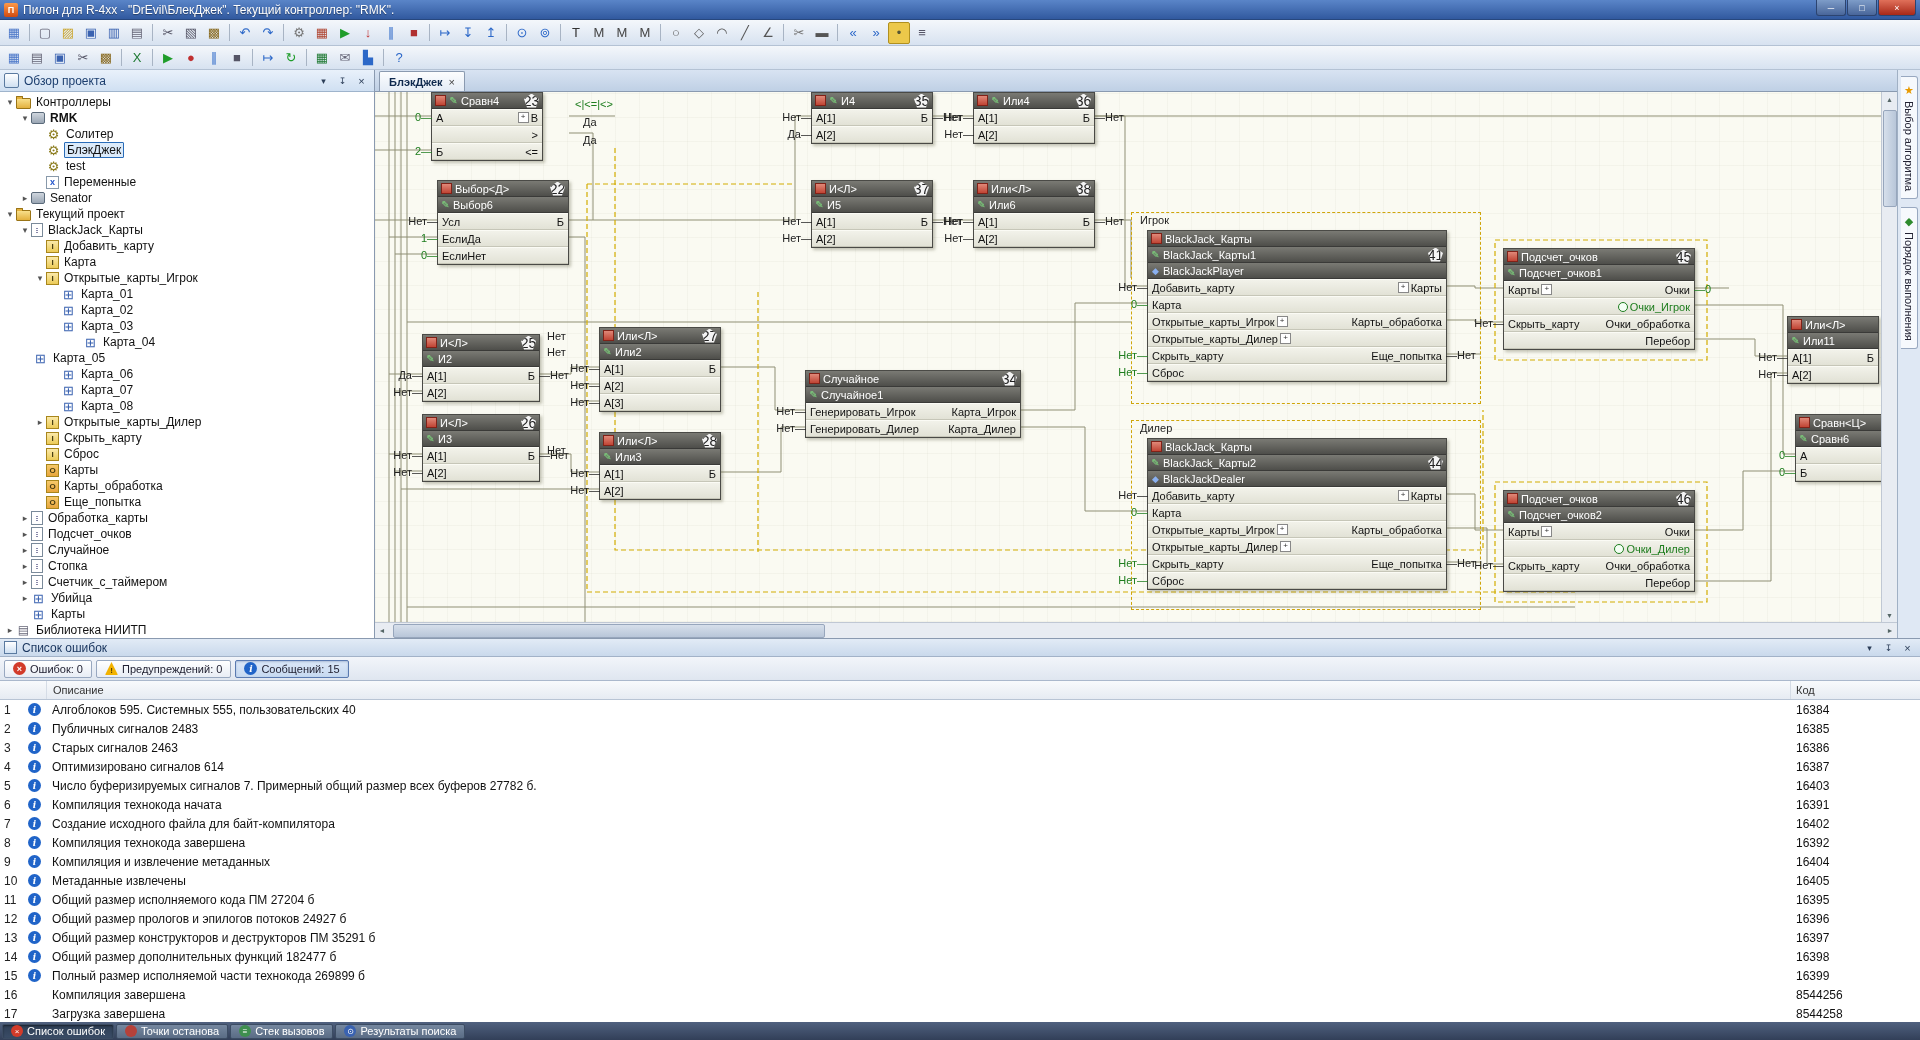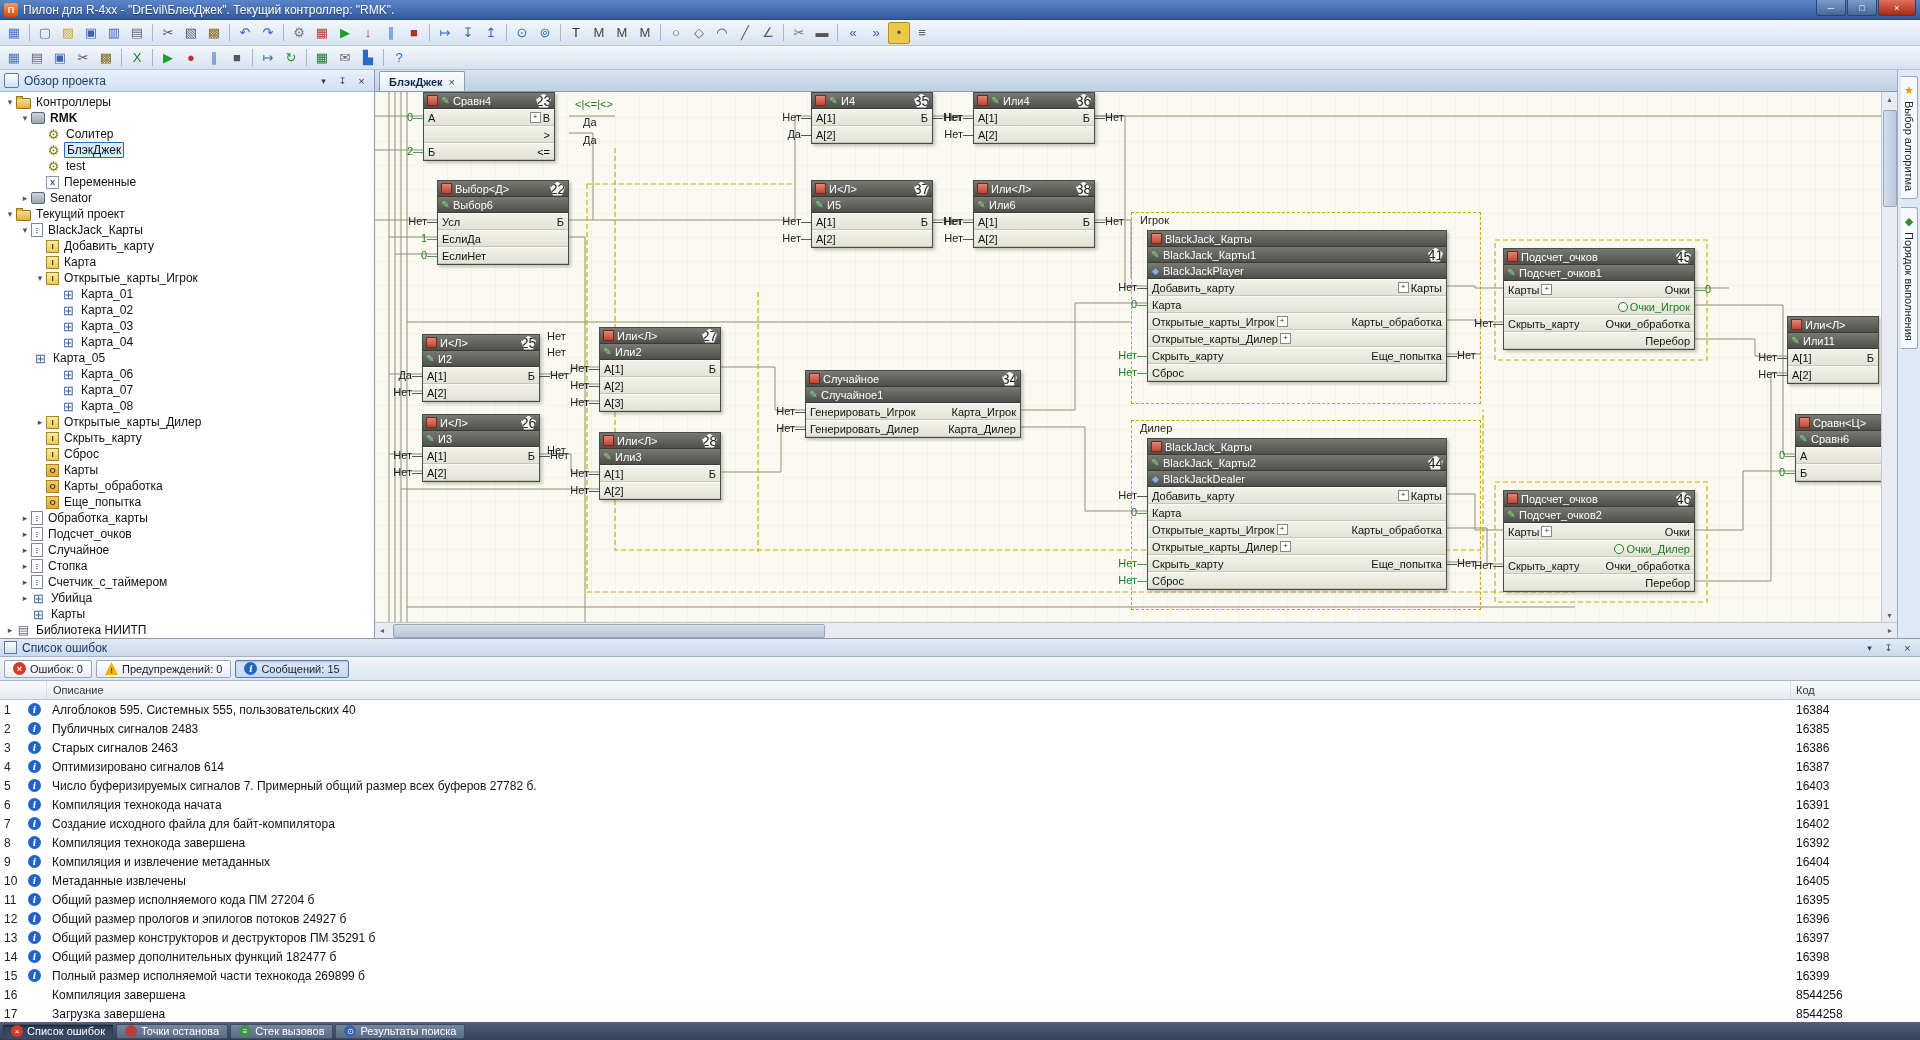--- a/index.html
+++ b/index.html
@@ -297,21 +297,21 @@
           <div class="trow" style="padding-left: 49px;">
             <span class="tarrow"></span>
             <span class="ticn ticn-grid"></span>
             <span class="tlabel">Карта_02</span>
           </div>
           <div class="trow" style="padding-left: 49px;">
             <span class="tarrow"></span>
             <span class="ticn ticn-grid"></span>
             <span class="tlabel">Карта_03</span>
           </div>
-          <div class="trow" style="padding-left: 49px;">
+          <div class="trow" style="padding-left: 71px;">
             <span class="tarrow"></span>
             <span class="ticn ticn-grid"></span>
             <span class="tlabel">Карта_04</span>
           </div>
           <div class="trow" style="padding-left: 21px;">
             <span class="tarrow"></span>
             <span class="ticn ticn-grid"></span>
             <span class="tlabel">Карта_05</span>
           </div>
           <div class="trow" style="padding-left: 49px;">
@@ -462,21 +462,21 @@
               <polyline points="212,92 420,92" class="w-d"></polyline>
               <polyline points="1120,148 1332,148 1332,268 1120,268 1120,148" class="w-d"></polyline>
               <polyline points="1120,390 1332,390 1332,510 1120,510 1120,390" class="w-d"></polyline>
             </svg>
             <div class="bgroup" style="left: 756px; top: 120px; width: 350px; height: 192px;">
               <span class="glabel">Игрок</span>
             </div>
             <div class="bgroup" style="left: 756px; top: 328px; width: 350px; height: 190px;">
               <span class="glabel">Дилер</span>
             </div>
-            <div class="block" style="left: 48px; top: 0px; width: 132px;">
+            <div class="block" style="left: 56px; top: 0px; width: 112px;">
               <div class="bhead">
                 <span class="hicn hicn-type"></span>
                 <span class="hicn hicn-pencil"></span>
                 <span class="btitle">Сравн4</span>
                 <span class="badge">23</span>
               </div>
               <div class="brow">
                 <span class="lpin">
                   <span>А</span>
                 </span>

